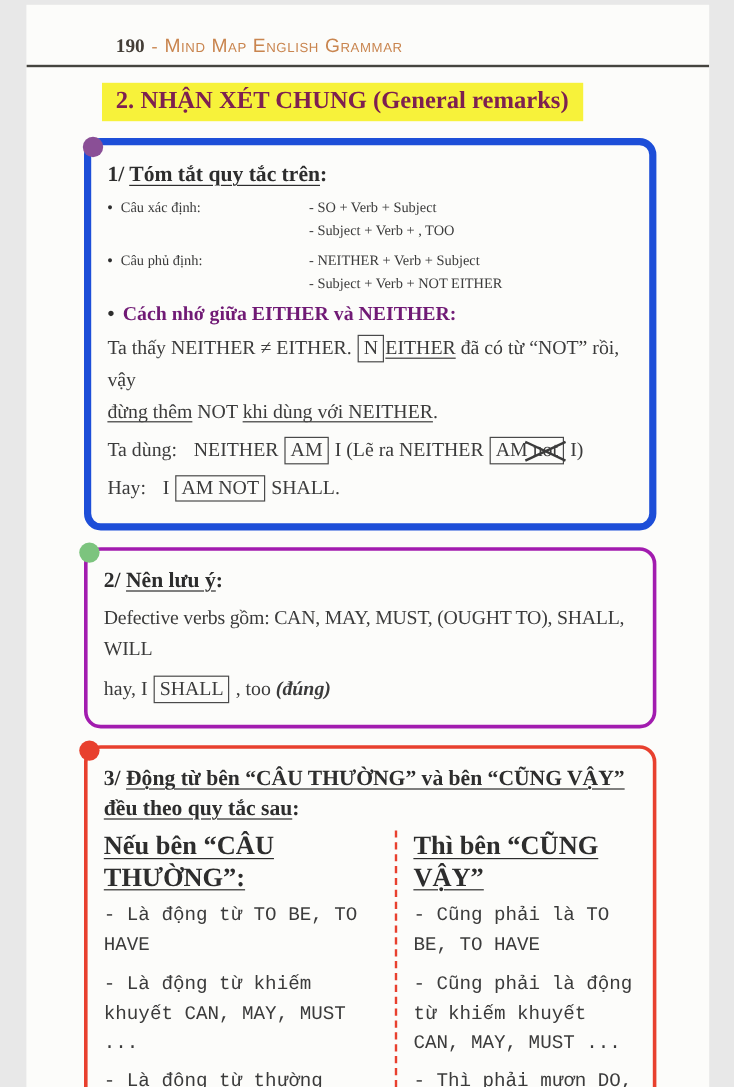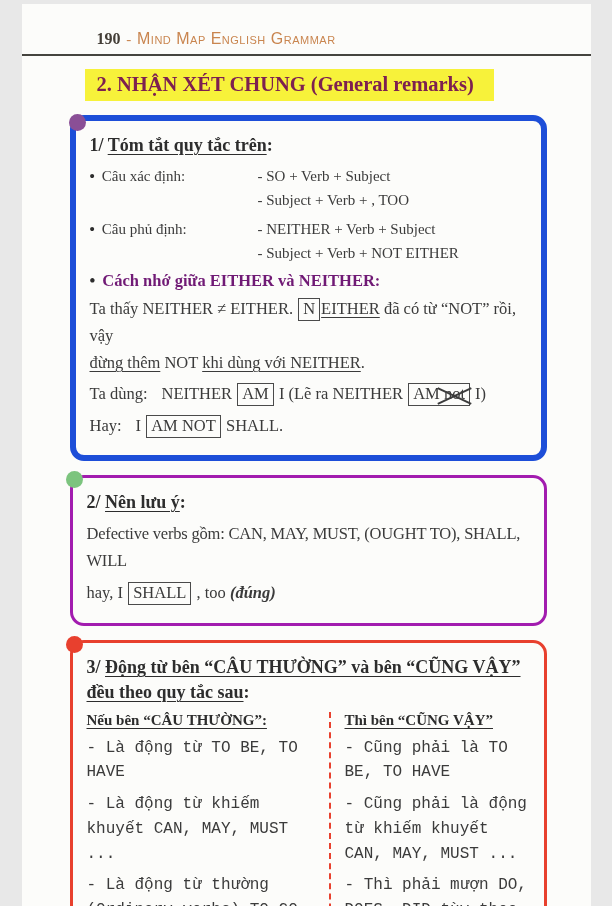--- a/index.html
+++ b/index.html
@@ -27,21 +27,21 @@
   .rule { border-top:2px solid #45443f; margin-top:6px; width:100%; }
 
   
   .title-wrap { margin:13px 0 0 63px; }
   .title {
     display:inline-block;
     background:#f7f23a;
     color:#7d2050;
     font-weight:bold;
     font-size:20.5px;
-    padding:4px 20px 5px 12px;
+    padding:4px 12px 5px 12px;
   }
 
   
   .box {
     position:relative;
     margin:14px 44px 0 48px;
     border-radius:14px;
     padding:8px 16px 10px 14px;
     background:#fcfcfa;
   }
@@ -64,21 +64,21 @@
   .kw {
     display:inline-block;
     border:1.5px solid #4a4a4a;
     padding:0 4px;
     line-height:1.25;
     margin:0 1px;
   }
   .para { font-size:16.5px; line-height:1.62; margin:5px 0; }
 
   
-  .row { display:flex; margin:5px 0; font-size:15px; line-height:1.6; }
+  .row { display:flex; margin:5px 0; font-size:12px; line-height:1.6; }
   .row-label { flex:0 0 168px; }
   .row-label::before, .note-heading::before { content:"•"; font-weight:bold; margin-right:7px; color:#2d2d2d; }
   .note-heading { font-weight:bold; font-size:16.5px; margin:6px 0 4px 0; color:#701a75; }
 
   .crossed { position:relative; display:inline-block; }
   .crossed::before, .crossed::after {
     content:"";
     position:absolute;
     left:-8px; right:-8px; top:50%;
     height:1.8px;
@@ -93,21 +93,21 @@
   
   .box2 .para { margin:6px 0; }
   .defective { letter-spacing:-0.2px; }
   .ex-line2 { margin-left:237px; }
   .correct { font-weight:bold; font-style:italic; }
 
   
   .columns { display:flex; margin-top:4px; }
   .col-left { flex:0 0 242px; padding-right:12px; }
   .col-right { flex:1; border-left:2px dashed #e8402e; padding-left:14px; }
-  .col-header { font-weight:bold; font-size:15px; color:#2d2d2d; margin-bottom:7px; }
+  .col-header { font-weight:bold; font-size:22px; color:#2d2d2d; margin-bottom:7px; }
   .col-item { font-size:16px; line-height:1.55; margin:7px 0;font-family:Liberation Mono, monospace; }
 </style>
 </head>
 <body>
 
 <div class="page">
 
   <div class="header">
     <span class="page-num">190</span>
     <span class="hdr-sep">-</span>

